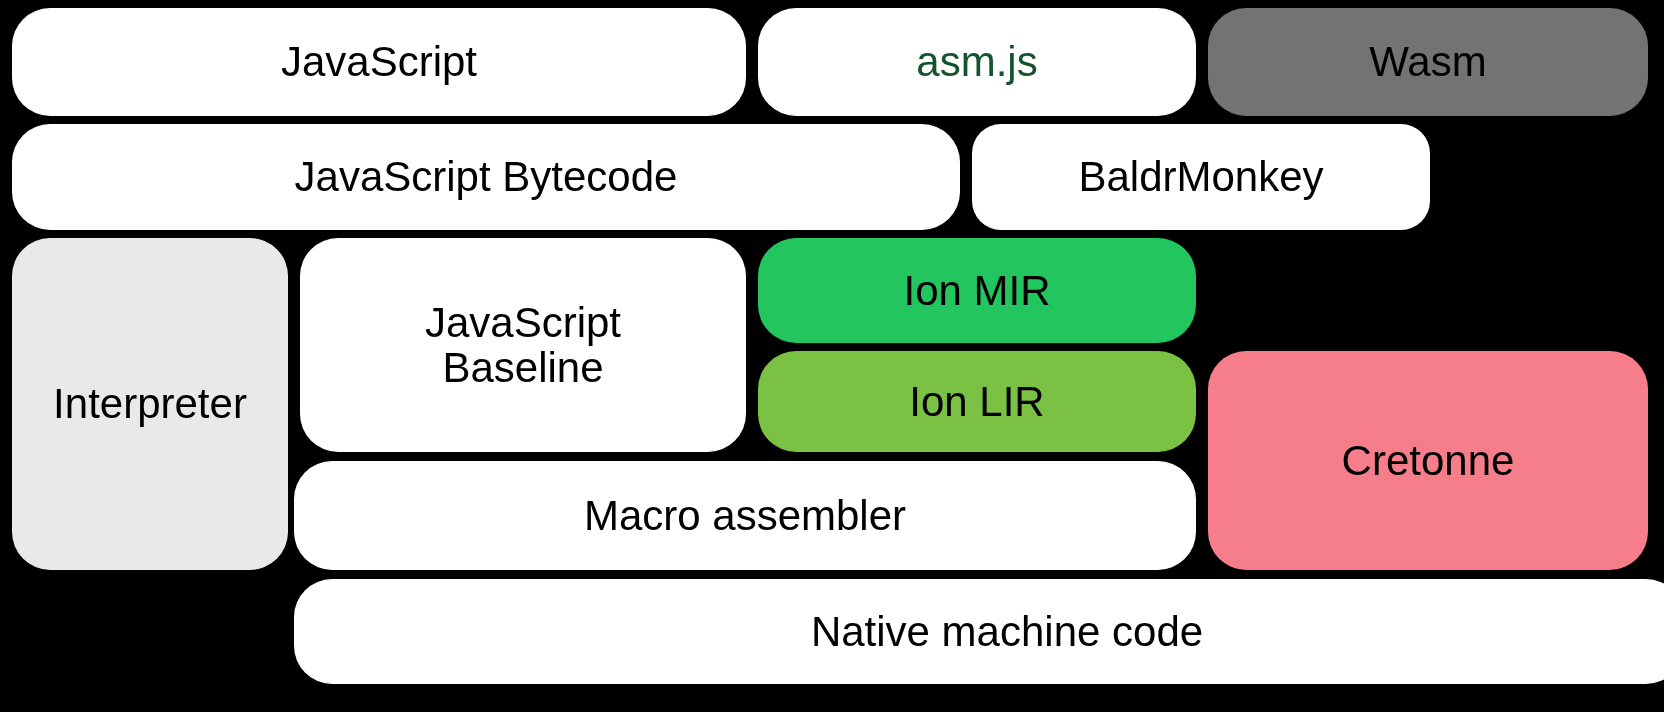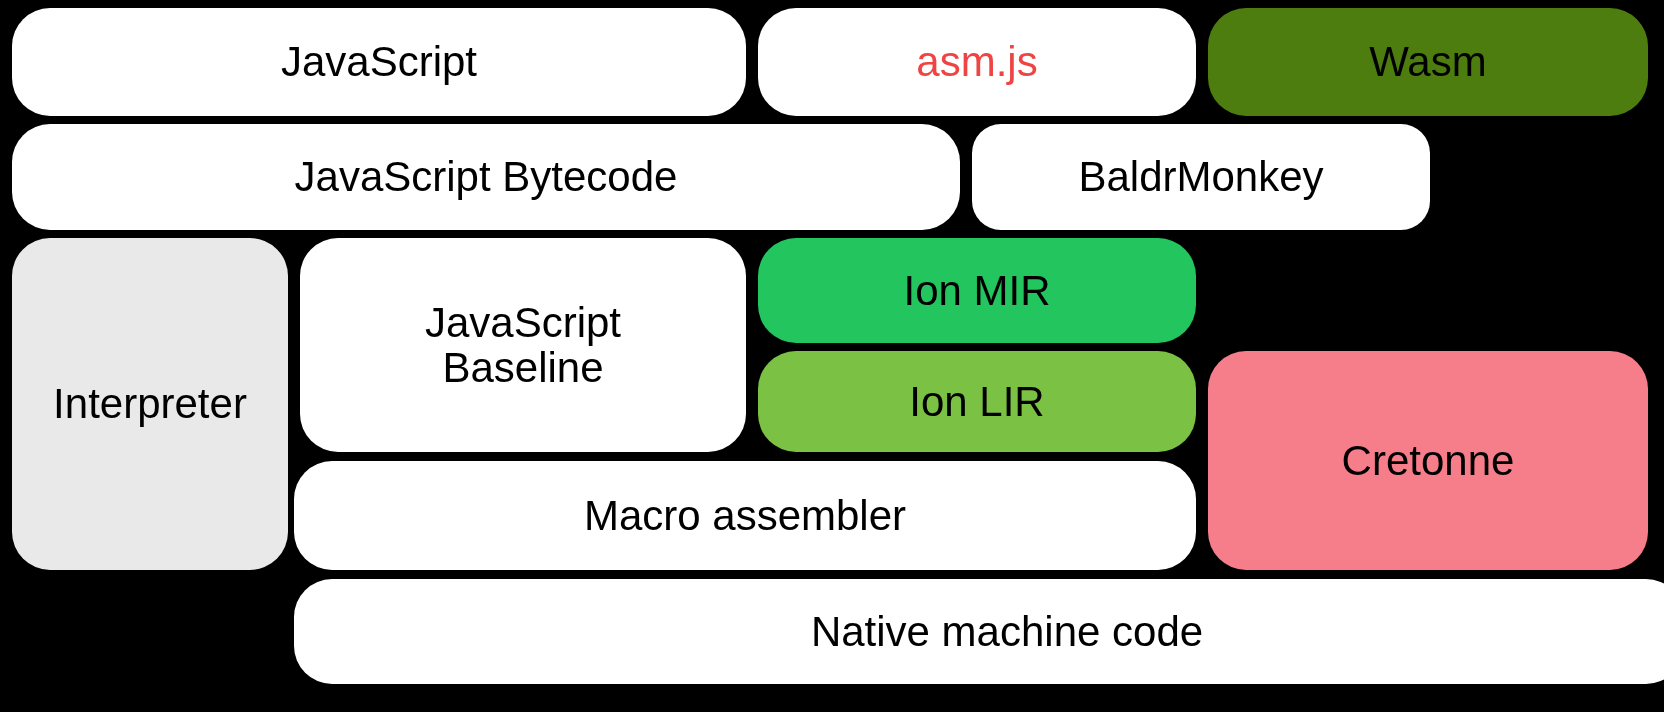--- a/index.html
+++ b/index.html
@@ -47,25 +47,25 @@
 </style>
 </head>
 <body>
 
 <div class="canvas" style="background: rgb(0, 0, 0);">
 
   <div class="box pos-javascript" style="background: rgb(255, 255, 255); color: rgb(0, 0, 0);">
     <span>JavaScript</span>
   </div>
 
-  <div class="box pos-asmjs" style="background: rgb(255, 255, 255); color: #ef4444;">
+  <div class="box pos-asmjs" style="background: rgb(255, 255, 255); color: #14532d;">
     <span>asm.js</span>
   </div>
 
-  <div class="box pos-wasm" style="background: #4d7c0f; color: rgb(0, 0, 0); justify-content: center;">
+  <div class="box pos-wasm" style="background: #737373; color: rgb(0, 0, 0); justify-content: center;">
     <span>Wasm</span>
   </div>
 
   <div class="box pos-javascript-bytecode" style="background: rgb(255, 255, 255); color: rgb(0, 0, 0);">
     <span>JavaScript Bytecode</span>
   </div>
 
   <div class="box pos-baldrmonkey" style="background: rgb(255, 255, 255); color: rgb(0, 0, 0); border-radius: 29px;">
     <span>BaldrMonkey</span>
   </div>

